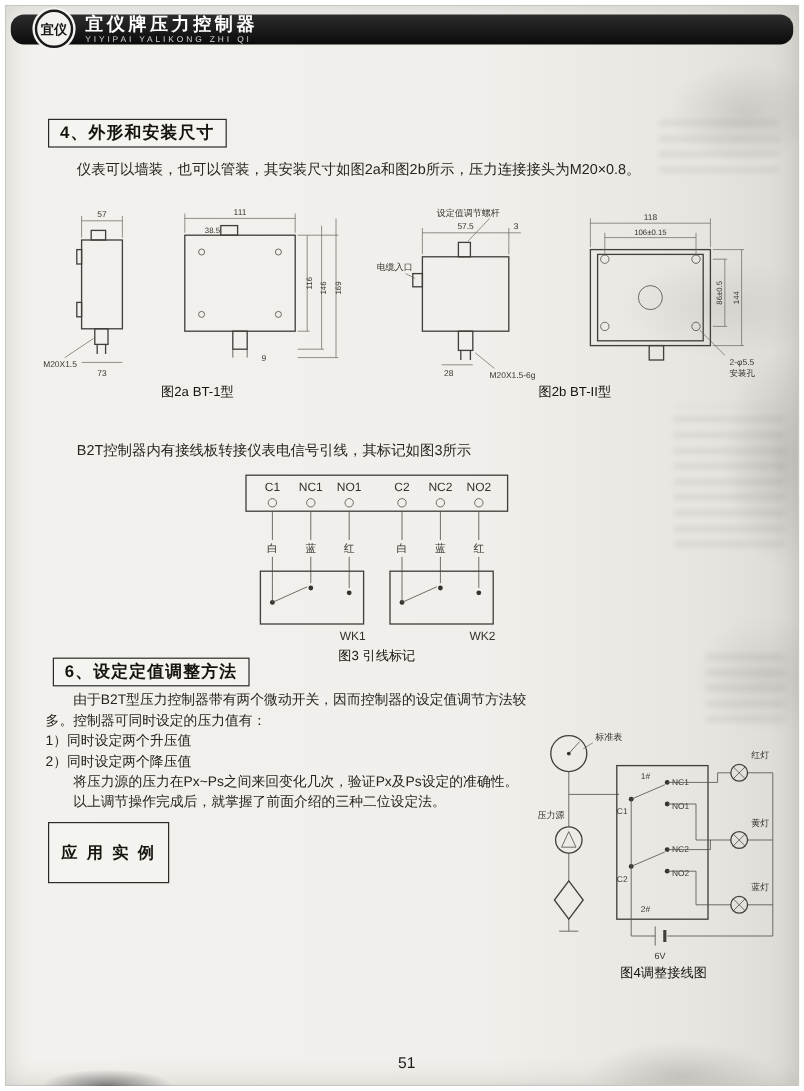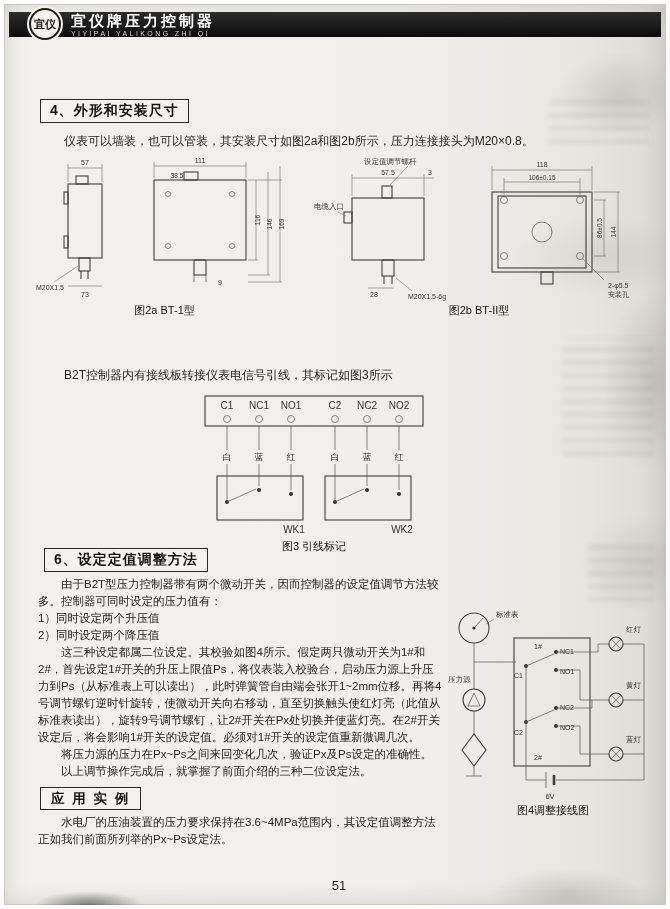--- a/index.html
+++ b/index.html
@@ -33,21 +33,21 @@
     border-radius:4px;
   }
   .ghost.g1 { left:545px; top:96px;  width:100px; height:44px; }
   .ghost.g2 { left:558px; top:334px; width:92px;  height:118px; }
   .ghost.g3 { left:584px; top:540px; width:66px;  height:58px; }
 
   
   .header-band {
     position:absolute; top:8px; left:5px; right:5px; height:25px;
     background:linear-gradient(#2d2d2d,#0b0b0b);
-    display:flex; align-items:center;
+    display:flex; align-items:center;border-radius:11px;
   }
   .logo {
     position:absolute; left:20px; top:-4px;
     width:32px; height:32px; border-radius:50%;
     background:#f3f2ee; border:2px solid #1b1b1b;
     display:flex; align-items:center; justify-content:center;
     box-shadow:0 0 0 2px #f3f2ee;
   }
   .logo-inner { font-size:11px; font-weight:bold; color:#151515; }
   .title-wrap { margin-left:62px; display:flex; flex-direction:column; line-height:1; }
@@ -65,35 +65,35 @@
     background:rgba(250,249,245,.35);
   }
   .body-text { position:absolute; font-size:12px; line-height:1.5; color:#26251f; }
   .indent { text-indent:2em; }
 
   
   .figs-row {
     position:absolute; top:150px; left:28px; width:616px;
     display:flex; justify-content:center; gap:16px;
   }
-  .fig { display:flex; flex-direction:column; align-items:center; }
+  .fig { display:flex; flex-direction:column; align-items:center;margin-top:16px; }
   .fig-caption { font-size:11px; color:#15140f; margin-top:1px; }
 
   
   .fig3-wrap { position:absolute; top:386px; left:180px; width:260px; text-align:center; }
   
   .fig4-wrap { position:absolute; top:600px; left:440px; width:218px; text-align:center; }
 
   
   .sec6-col { position:absolute; left:34px; top:572px; width:404px; font-size:11.5px; line-height:17px; color:#26251f; }
   .sec6-col p { margin:0; }
   .app-box {
     display:inline-block;
     border:1.4px solid #2b2a27;
-    padding:2px 10px;
+    padding:16px 10px;
     font-weight:bold; font-size:13.5px; letter-spacing:2px;
     color:#15140f; margin:7px 17px 4px 2px;
     background:rgba(250,249,245,.35);
   }
   .page-num { position:absolute; bottom:12px; left:0; width:670px; text-align:center; font-size:13px; color:#1d1c18; }
 
   
   svg { display:block; }
   svg .ln  { stroke:#403f3b; stroke-width:1.1; fill:none; }
   svg .thin{ stroke:#55534e; stroke-width:0.7; fill:none; }
@@ -313,25 +313,23 @@
       <text class="term" x="203" y="143" text-anchor="middle">WK2</text>
     </svg>
     <div class="fig-caption">图3 引线标记</div>
   </div>
 
   <div class="sec-box" style="top:544px; left:40px;">6、设定定值调整方法</div>
   <div class="sec6-col">
     <p class="indent">由于B2T型压力控制器带有两个微动开关，因而控制器的设定值调节方法较多。控制器可同时设定的压力值有：</p>
     <p>1）同时设定两个升压值</p>
     <p>2）同时设定两个降压值</p>
-    <p class="indent">这三种设定都属二位设定。其校验如图4所示。假定两只微动开关为1#和2#，首先设定1#开关的升压上限值Ps，将仪表装入校验台，启动压力源上升压力到Ps（从标准表上可以读出），此时弹簧管自由端会张开1~2mm位移。再将4号调节螺钉逆时针旋转，使微动开关向右移动，直至切换触头使红灯亮（此值从标准表读出），旋转9号调节螺钉，让2#开关在Px处切换并使蓝灯亮。在2#开关设定后，将会影响1#开关的设定值。必须对1#开关的设定值重新微调几次。</p>
     <p class="indent">将压力源的压力在Px~Ps之间来回变化几次，验证Px及Ps设定的准确性。</p>
     <p class="indent">以上调节操作完成后，就掌握了前面介绍的三种二位设定法。</p>
     <div class="app-box">应 用 实 例</div>
-    <p class="indent">水电厂的压油装置的压力要求保持在3.6~4MPa范围内，其设定值调整方法正如我们前面所列举的Px~Ps设定法。</p>
   </div>
 
   <div class="fig4-wrap">
     <svg width="210" height="198" viewBox="0 0 210 198" style="margin:0 auto;">
 
       <g>
         <circle class="ln" cx="26" cy="24" r="15"></circle>
         <line class="thin" x1="26" y1="24" x2="35" y2="14"></line>
         <circle class="dot" cx="26" cy="24" r="1.6"></circle>
       </g>

